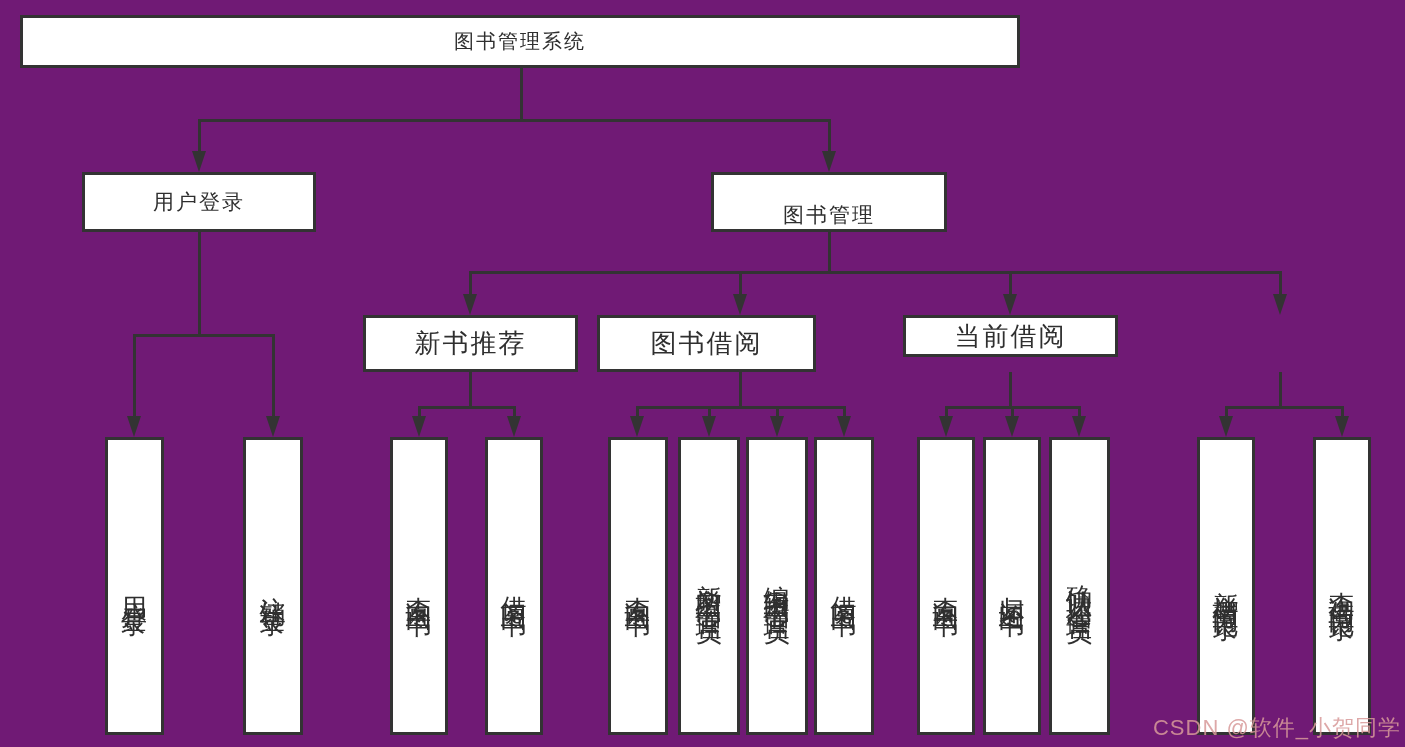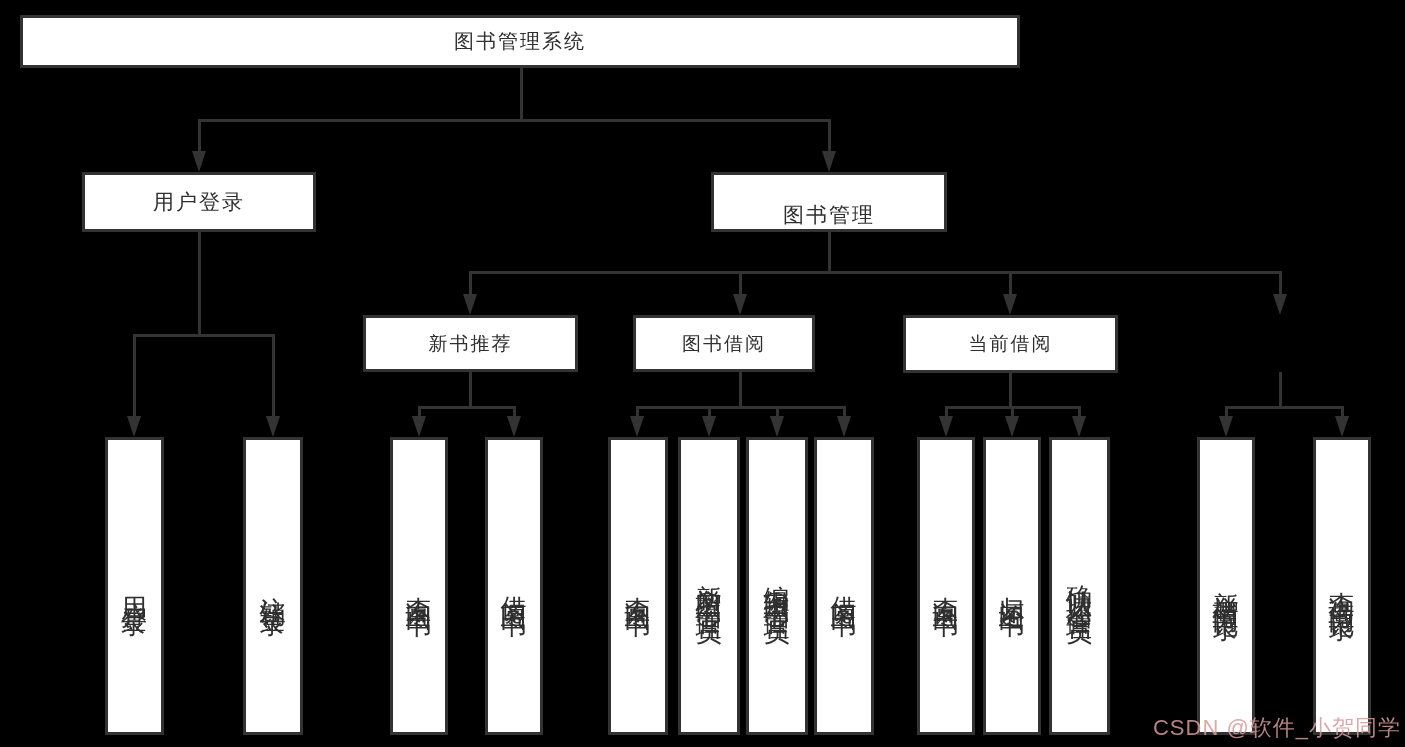--- a/index.html
+++ b/index.html
@@ -4,21 +4,21 @@
 <style>
   html, body {
     margin: 0;
     padding: 0;
     background: #ffffff;
   }
   #canvas {
     position: relative;
     width: 1405px;
     height: 747px;
-    background: #000000;
+    background: #701a75;
     overflow: hidden;
     font-family: "Liberation Sans", "DejaVu Sans", sans-serif;
     color: #2f2f2f;
   }
   #wires {
     position: absolute;
     left: 0; top: 0;
     width: 1405px; height: 747px;
     z-index: 1;
   }
@@ -27,21 +27,21 @@
     box-sizing: border-box;
     border: 3px solid #333333;
     background: #ffffff;
     display: flex;
     align-items: center;
     justify-content: center;
     z-index: 2;
   }
   .root  { font-size: 20px; }
   .lvl2  { font-size: 21px; }
-  .branch{ font-size: 19px; font-family: Liberation Mono, monospace; }
+  .branch{ font-size: 26px; font-family: Liberation Mono, monospace; }
   .leaf  { top: 437px; height: 298px; }
   .vtext {
     writing-mode: vertical-rl;
     text-orientation: mixed;
     font-size: 26px;
     letter-spacing: 5px;
     line-height: 1;
     white-space: nowrap;
   }
   .htext { letter-spacing: 2px; }
@@ -119,24 +119,24 @@
   <div class="box lvl2" style="left:82px; top:172px; width:234px; height:60px;">
     <span class="htext">用户登录</span>
   </div>
   <div class="box lvl2" style="left:711px; top:172px; width:236px; height:60px;align-items:flex-end;">
     <span class="htext">图书管理</span>
   </div>
 
   <div class="box branch" style="left:363px; top:315px; width:215px; height:57px;">
     <span class="htext">新书推荐</span>
   </div>
-  <div class="box branch" style="left:633px; top:315px; width:182px; height:57px;">
+  <div class="box branch" style="left:597px; top:315px; width:219px; height:57px;">
     <span class="htext">图书借阅</span>
   </div>
-  <div class="box branch" style="left:903px; top:315px; width:215px; height:58px;">
+  <div class="box branch" style="left:903px; top:315px; width:215px; height:42px;">
     <span class="htext">当前借阅</span>
   </div>
 
   <div class="box leaf" style="left:105px; width:59px;">
     <span class="vtext">用户登录</span>
   </div>
   <div class="box leaf" style="left:243px; width:60px;">
     <span class="vtext">注销登录</span>
   </div>
 

